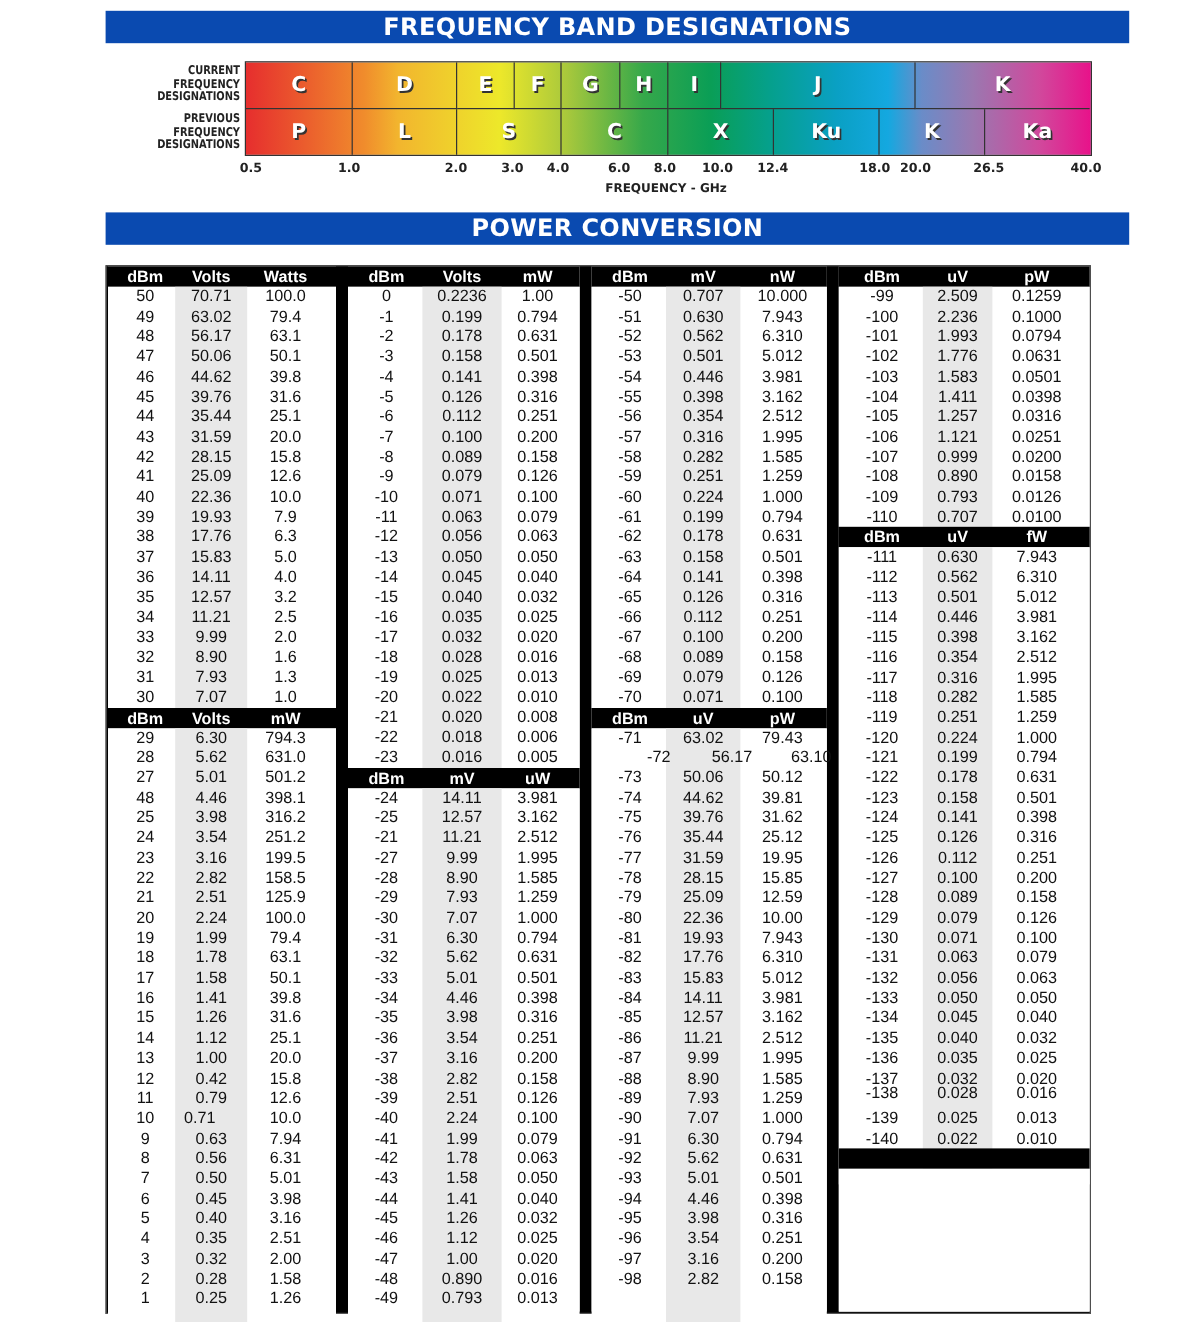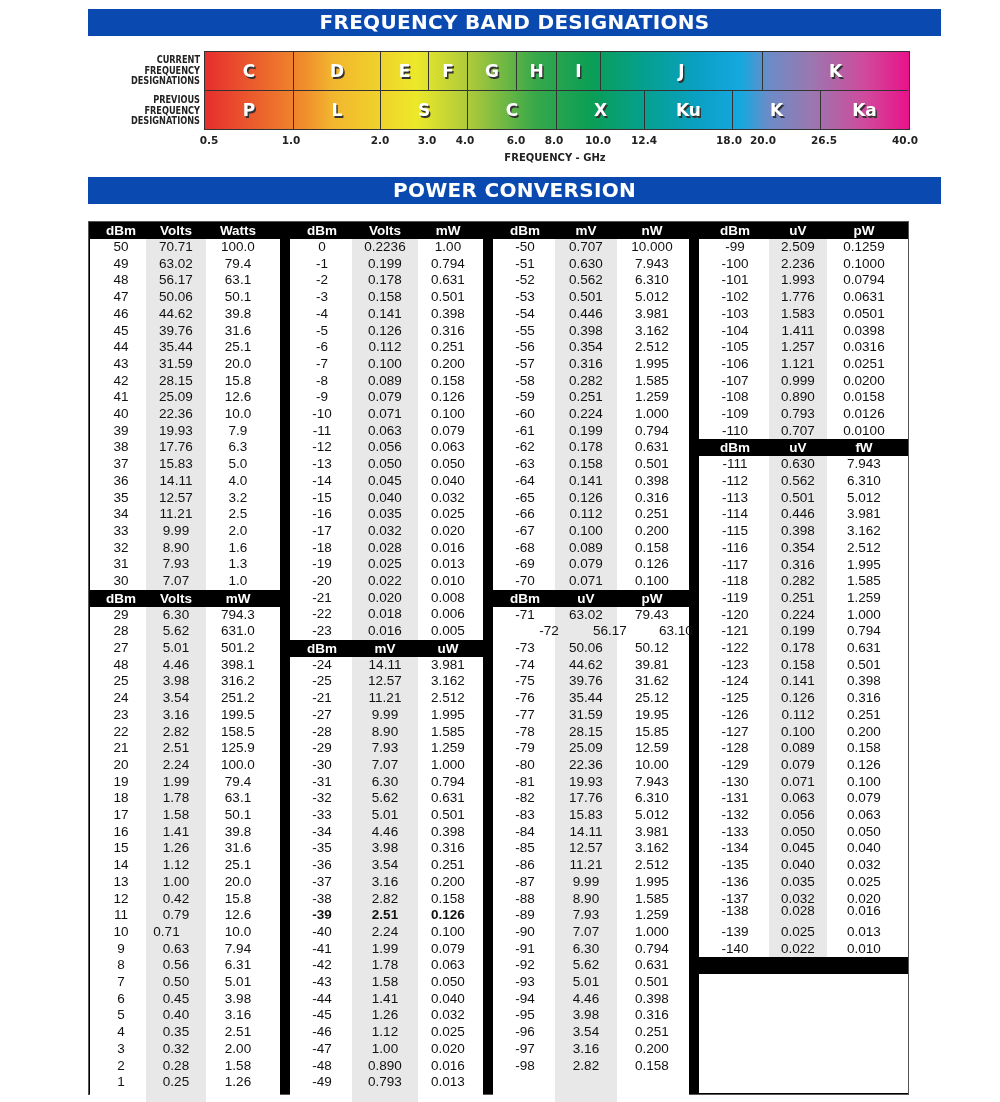--- a/index.html
+++ b/index.html
@@ -558,21 +558,21 @@
           <div class="row" style="top: 217.1px; padding-left: 13px;">
             <span style="left: 6px; width: 52px;">-37</span>
             <span style="left: 62px; width: 66px;">3.16</span>
             <span style="left: 132px; width: 52px;">0.200</span>
           </div>
           <div class="row" style="top: 233.8px;">
             <span style="left: 6px; width: 52px;">-38</span>
             <span style="left: 62px; width: 66px;">2.82</span>
             <span style="left: 132px; width: 52px;">0.158</span>
           </div>
-          <div class="row" style="top: 250.5px; font-weight: bold;">
+          <div class="row" style="top: 250.5px;">
             <span style="left: 6px; width: 52px;">-39</span>
             <span style="left: 62px; width: 66px;">2.51</span>
             <span style="left: 132px; width: 52px;">0.126</span>
           </div>
           <div class="row" style="top: 267.2px;">
             <span style="left: 6px; width: 52px;">-40</span>
             <span style="left: 62px; width: 66px;">2.24</span>
             <span style="left: 132px; width: 52px;">0.100</span>
           </div>
           <div class="row" style="top: 283.9px;">

